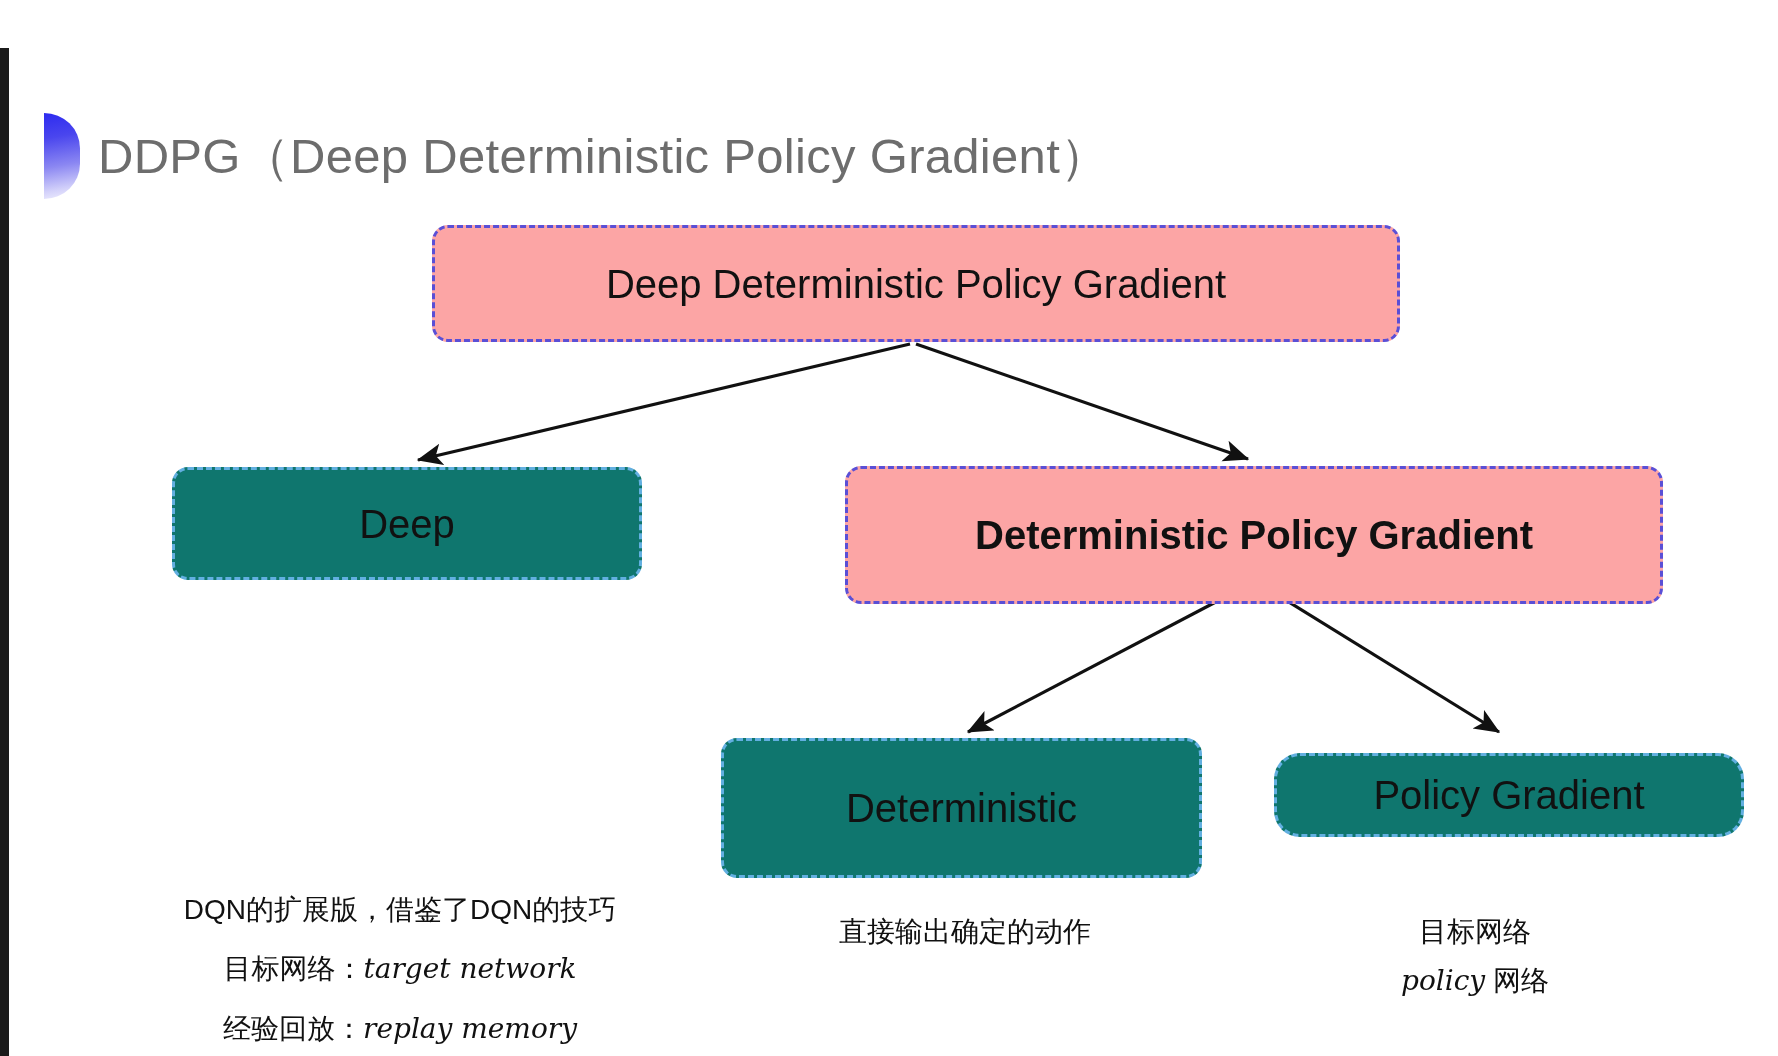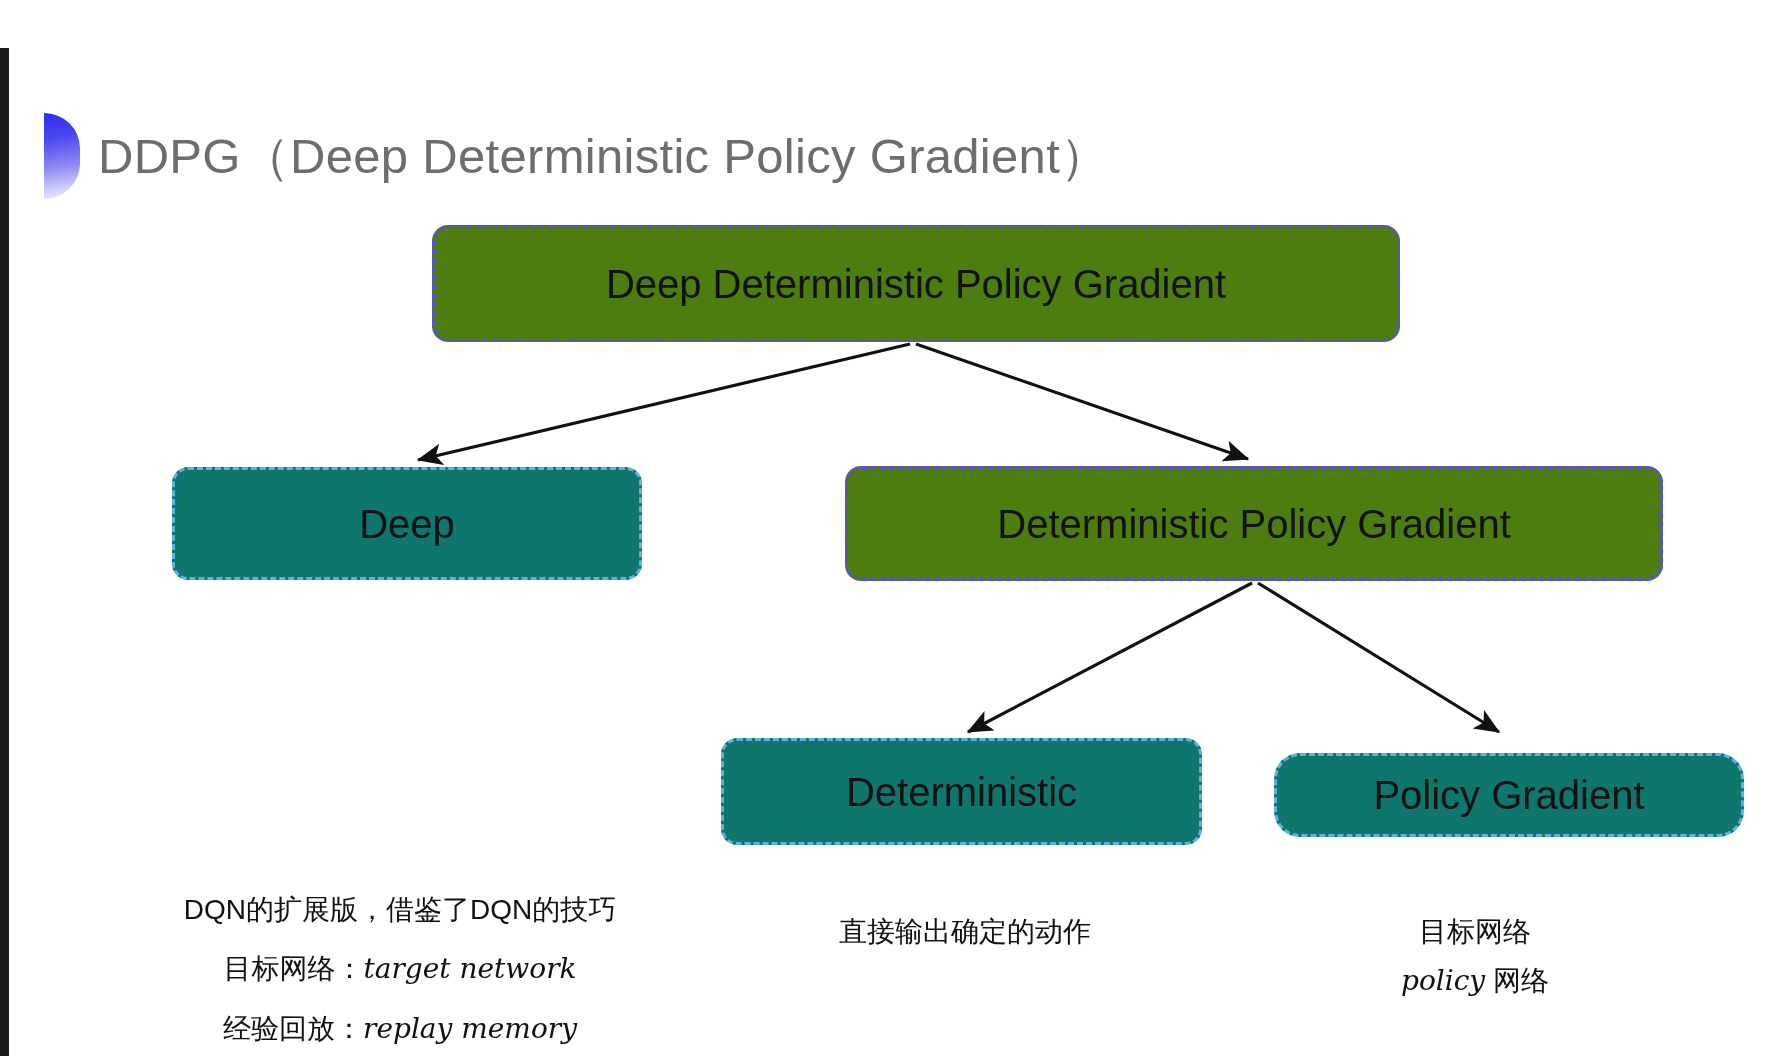--- a/index.html
+++ b/index.html
@@ -76,38 +76,38 @@
     justify-content: center;
     border-radius: 16px;
     text-align: center;
     color: #111111;
   }
   .node .node-label {
     line-height: 1.15;
     white-space: nowrap;
   }
   .node.purple {
-    background: #4d7c0f;
+    background: #fca5a5;
     border: 3px dashed #5a4fd6;
   }
   .node.cyan {
     background: #0f766e;
     border: 3px dashed #62afe0;
   }
 
   #node-root      { left: 432px;  top: 177px; width: 968px;  height: 117px; }
   #node-root .node-label      { font-size: 40px; }
 
   #node-deep      { left: 172px;  top: 419px; width: 470px;  height: 113px; }
   #node-deep .node-label      { font-size: 40px; }
 
-  #node-dpg       { left: 845px;  top: 418px; width: 818px;  height: 115px; }
+  #node-dpg       { left: 845px;  top: 418px; width: 818px;  height: 138px; font-weight: bold; }
   #node-dpg .node-label       { font-size: 40px; }
 
-  #node-det       { left: 721px;  top: 690px; width: 481px;  height: 107px; }
+  #node-det       { left: 721px;  top: 690px; width: 481px;  height: 140px; }
   #node-det .node-label       { font-size: 40px; }
 
   #node-pg        { left: 1274px; top: 705px; width: 470px;  height: 84px; border-radius: 26px; }
   #node-pg .node-label        { font-size: 40px; }
 
   
   .caption {
     position: absolute;
     text-align: center;
     color: #111111;

